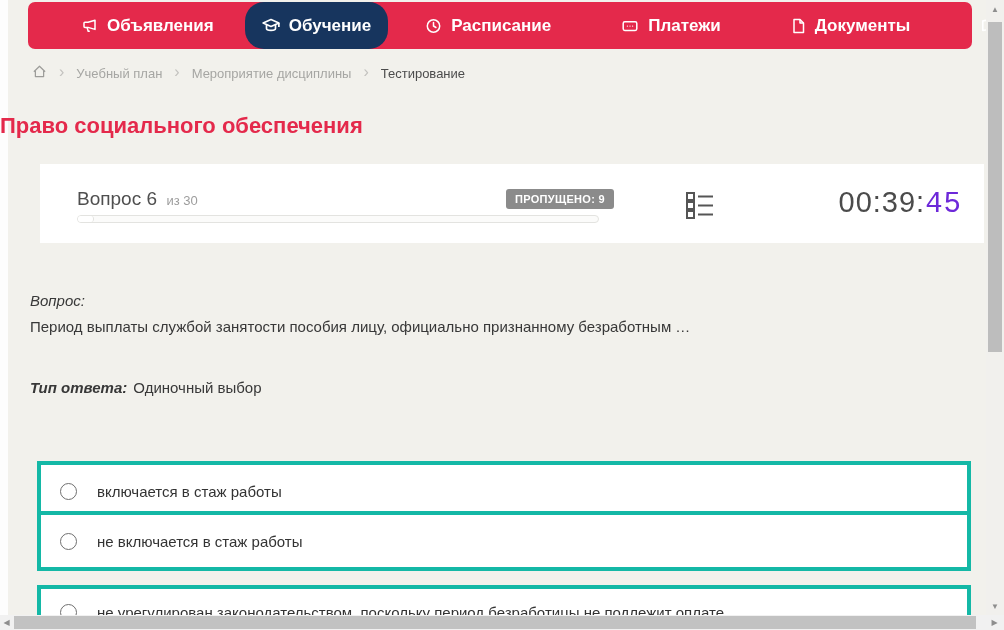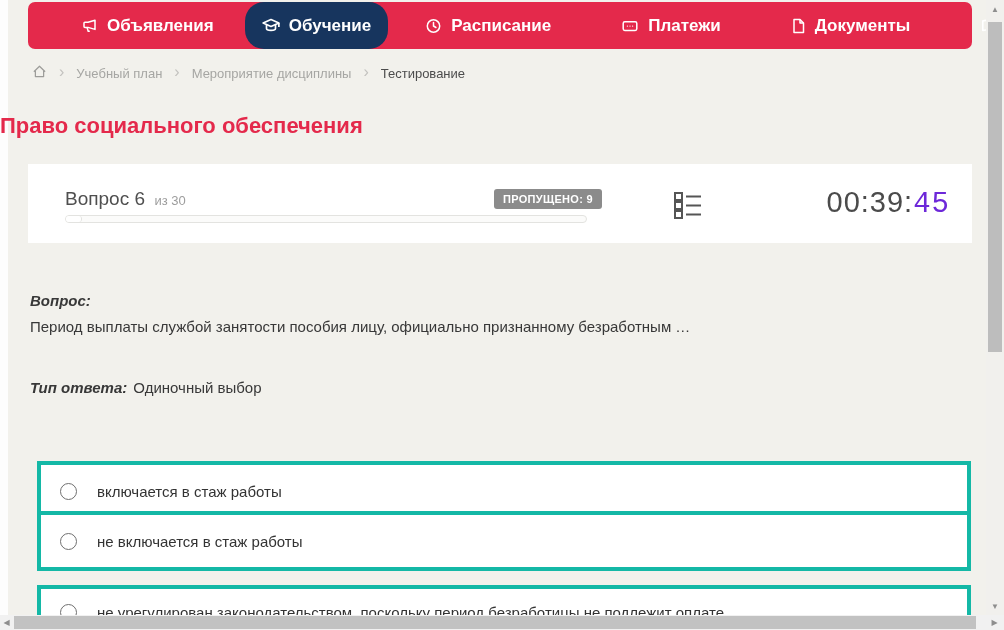--- a/index.html
+++ b/index.html
@@ -24,36 +24,36 @@
                 gap:12px; font-size:13px; color:#a6a6a3; height:22px; }
   .crumb { color:#a6a6a3; cursor:pointer; }
   .crumb.current { color:#4c4c4c; cursor:default; }
   .crumb-sep { color:#c3c2bf; font-size:16px; line-height:1; padding-bottom:2px; }
 
   
   .page-title { position:absolute; left:0; top:113px; width:1000px; text-align:left;
                 color:#e4294b; font-size:22px; font-weight:700; }
 
   
-  .quiz-card { position:absolute; left:28px; top:164px; width:944px; height:79px; background:#ffffff; }
+  .quiz-card { position:absolute; left:40px; top:164px; width:944px; height:79px; background:#ffffff; }
   .q-counter { position:absolute; left:37px; top:24px; }
   .q-counter .q-num { font-size:19px; color:#4f4f4f; }
   .q-counter .q-total { font-size:13px; color:#9d9d9d; margin-left:5px; }
   .q-badge { position:absolute; left:466px; top:25px; background:#8b8b8b; color:#fff;
              font-size:11px; font-weight:700; letter-spacing:.3px; padding:4px 9px; border-radius:3px; }
   .q-progress { position:absolute; left:37px; top:51px; width:522px; height:8px;
                 background:#fbfbfa; border:1px solid #e3e3e0; border-radius:5px; }
   .q-progress-fill { width:16px; height:100%; background:#ffffff; border-right:1px solid #e3e3e0; border-radius:5px; }
   .q-list-btn { position:absolute; left:645px; top:27px; width:30px; height:28px; cursor:pointer; }
   .q-timer { position:absolute; right:22px; top:22px; font-size:29px; font-weight:300;
              color:#4b4b4b; letter-spacing:1px; }
   .q-timer .sec { color:#6d28d9;font-family:Liberation Mono, monospace; }
 
   
-  .q-heading { position:absolute; left:30px; top:292px; font-size:15px; font-weight:700;
+  .q-heading { position:absolute; left:30px; top:292px; font-size:15px; font-weight:400;
                font-style:italic; color:#383838; }
   .q-text { position:absolute; left:30px; top:318px; width:930px; font-size:15px; color:#383838; }
   .q-type { position:absolute; left:30px; top:379px; font-size:15px; color:#383838; }
   .q-type .type-label { font-weight:700; font-style:italic; margin-right:6px; }
 
   
   .option { position:absolute; left:37px; width:934px; height:60px; background:#ffffff;
             border:4px solid #14b8a6; display:flex; align-items:center; padding-left:19px;
             gap:20px; cursor:pointer;text-align:center; }
   .option.o1 { top:461px; }

